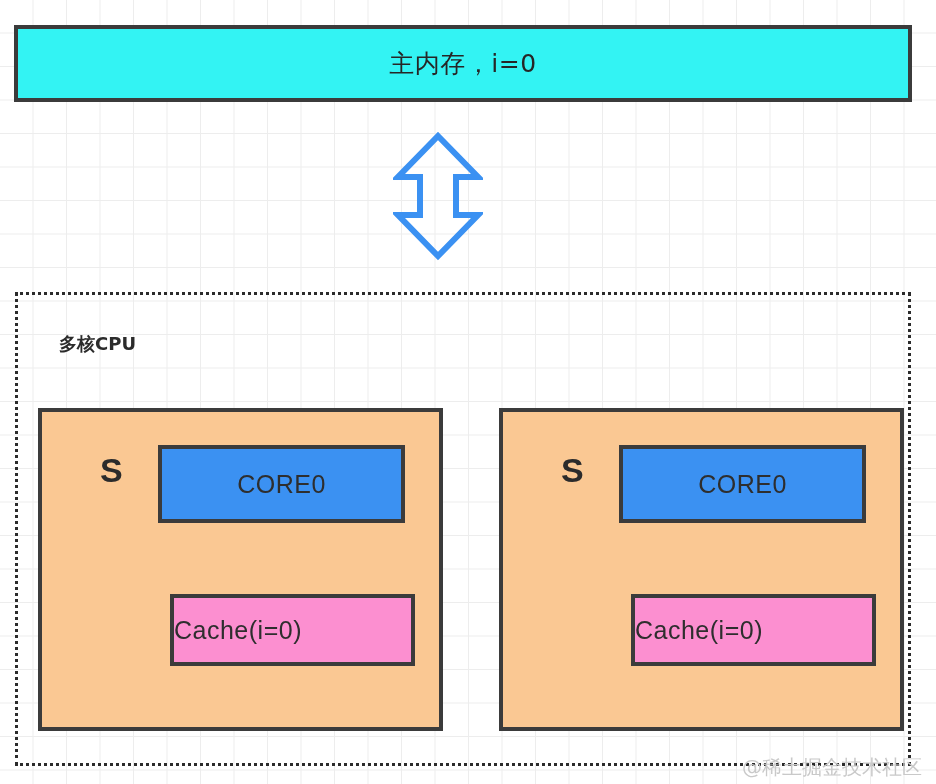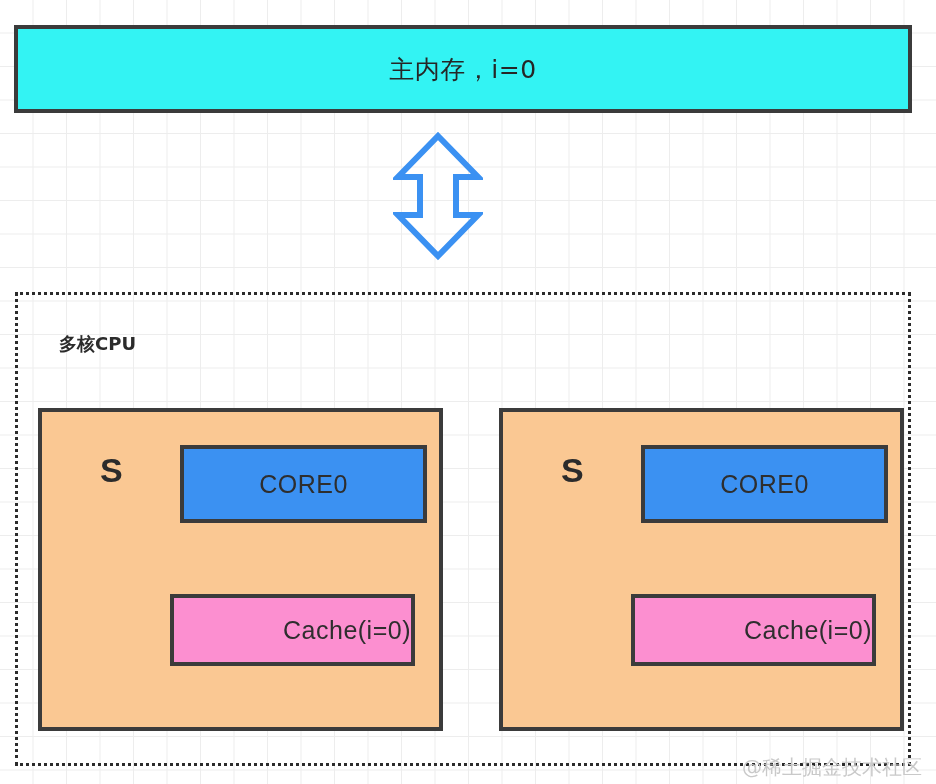--- a/index.html
+++ b/index.html
@@ -20,21 +20,21 @@
     overflow: hidden;
     font-family: "Liberation Sans", "DejaVu Sans", sans-serif;
   }
 
   
   .memory-box {
     position: absolute;
     left: 14px;
     top: 25px;
     width: 898px;
-    height: 88px;
+    height: 77px;
     box-sizing: border-box;
     background: #33f3f3;
     border: 4px solid #3b3b3b;
     display: flex;
     align-items: center;
     justify-content: center;
   }
   .memory-label {
     font-size: 25px;
     color: #262626;
@@ -90,21 +90,21 @@
     left: 58px;
     top: 41px;
     font-size: 34px;
     font-weight: bold;
     color: #2b2b2b;
     line-height: 1;
   }
 
   .core-chip {
     position: absolute;
-    left: 138px;
+    left: 116px;
     top: 33px;
     width: 247px;
     height: 78px;
     box-sizing: border-box;
     background: #3b91f2;
     border: 4px solid #3b3b3b;
     display: flex;
     align-items: center;
     justify-content: center;
   }
@@ -118,21 +118,21 @@
     position: absolute;
     left: 128px;
     top: 182px;
     width: 245px;
     height: 72px;
     box-sizing: border-box;
     background: #fc8fd0;
     border: 4px solid #3b3b3b;
     display: flex;
     align-items: center;
-    justify-content: flex-end;
+    justify-content: flex-start;
   }
   .cache-chip-label {
     font-size: 25px;
     color: #2e2e2e;
     letter-spacing: 0.5px;
   }
 
   
   .watermark {
     position: absolute;

